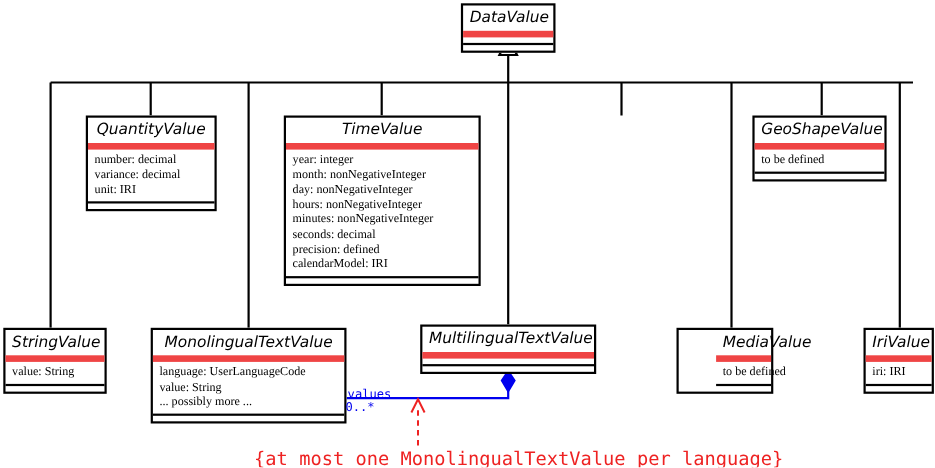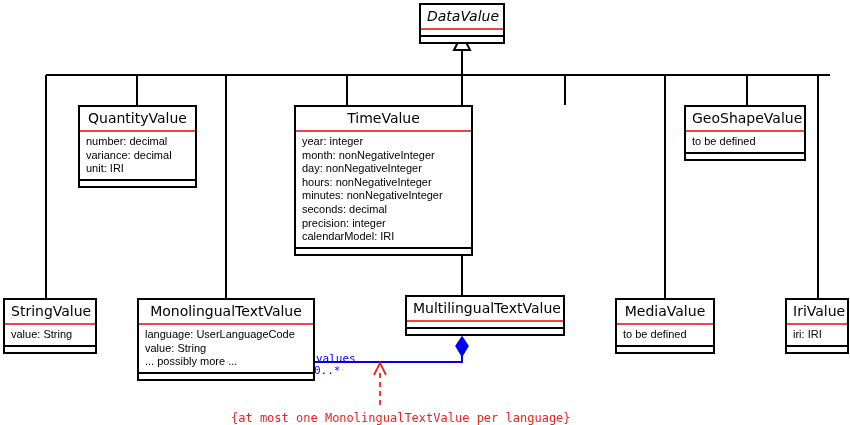--- a/index.html
+++ b/index.html
@@ -29,28 +29,29 @@
     z-index: 5;
   }
   .uml-name {
     text-align: center;
     font-size: 14px;
     font-family: "DejaVu Sans", sans-serif;
     color: #000000;
     padding: 3px 6px 4px 6px;
     line-height: 16px;
     white-space: nowrap;
+    font-style: italic;
   }
   .uml-name.abstract {
     font-style: italic;
   }
   .uml-attrs {
-    border-top: 2px solid #ef4444;
+    border-top: 6px solid #ef4444;
     padding: 3px 5px 3px 6px;
-    font-family: Liberation Sans, sans-serif;
+    font-family: Liberation Serif, serif;
     font-size: 11px;
     line-height: 13.6px;
     color: #000000;
     white-space: nowrap;
   }
   .uml-attrs.empty {
     padding: 0;
     height: 5px;
   }
   .uml-ops {
@@ -62,21 +63,21 @@
     position: absolute;
     font-family: "DejaVu Sans Mono", monospace;
     font-size: 11px;
     line-height: 12px;
     white-space: nowrap;
     z-index: 6;
   }
   .note-text {
     position: absolute;
     font-family: "DejaVu Sans Mono", monospace;
-    font-size: 12px;
+    font-size: 17px;
     line-height: 13px;
     white-space: nowrap;
     z-index: 6;
   }
 </style>
 </head>
 <body>
 
 <div id="diagram">
 
@@ -114,30 +115,30 @@
   <div class="uml-class" style="left:78px; top:105px; width:119px;">
     <div class="uml-name">QuantityValue</div>
     <div class="uml-attrs">
       <div>number: decimal</div>
       <div>variance: decimal</div>
       <div>unit: IRI</div>
     </div>
     <div class="uml-ops"></div>
   </div>
 
-  <div class="uml-class" style="left:258px; top:105px; width:179px;margin-left:36px;">
+  <div class="uml-class" style="left:258px; top:105px; width:179px;">
     <div class="uml-name">TimeValue</div>
     <div class="uml-attrs">
       <div>year: integer</div>
       <div>month: nonNegativeInteger</div>
       <div>day: nonNegativeInteger</div>
       <div>hours: nonNegativeInteger</div>
       <div>minutes: nonNegativeInteger</div>
       <div>seconds: decimal</div>
-      <div>precision: integer</div>
+      <div>precision: defined</div>
       <div>calendarModel: IRI</div>
     </div>
     <div class="uml-ops"></div>
   </div>
 
 
   <div class="uml-class" style="left:684px; top:105px; width:122px;">
     <div class="uml-name">GeoShapeValue</div>
     <div class="uml-attrs">
       <div>to be defined</div>
@@ -156,27 +157,27 @@
   <div class="uml-class" style="left:137px; top:298px; width:178px;">
     <div class="uml-name">MonolingualTextValue</div>
     <div class="uml-attrs">
       <div>language: UserLanguageCode</div>
       <div>value: String</div>
       <div>... possibly more ...</div>
     </div>
     <div class="uml-ops"></div>
   </div>
 
-  <div class="uml-class" style="left:382px; top:295px; width:160px;margin-left:23px;">
+  <div class="uml-class" style="left:382px; top:295px; width:160px;">
     <div class="uml-name">MultilingualTextValue</div>
     <div class="uml-attrs empty"></div>
     <div class="uml-ops"></div>
   </div>
 
-  <div class="uml-class" style="left:615px; top:298px; width:100px;">
+  <div class="uml-class" style="left:615px; top:298px; width:88px;padding-left:34px;">
     <div class="uml-name">MediaValue</div>
     <div class="uml-attrs">
       <div>to be defined</div>
     </div>
     <div class="uml-ops"></div>
   </div>
 
   <div class="uml-class" style="left:785px; top:298px; width:64px;">
     <div class="uml-name">IriValue</div>
     <div class="uml-attrs">

